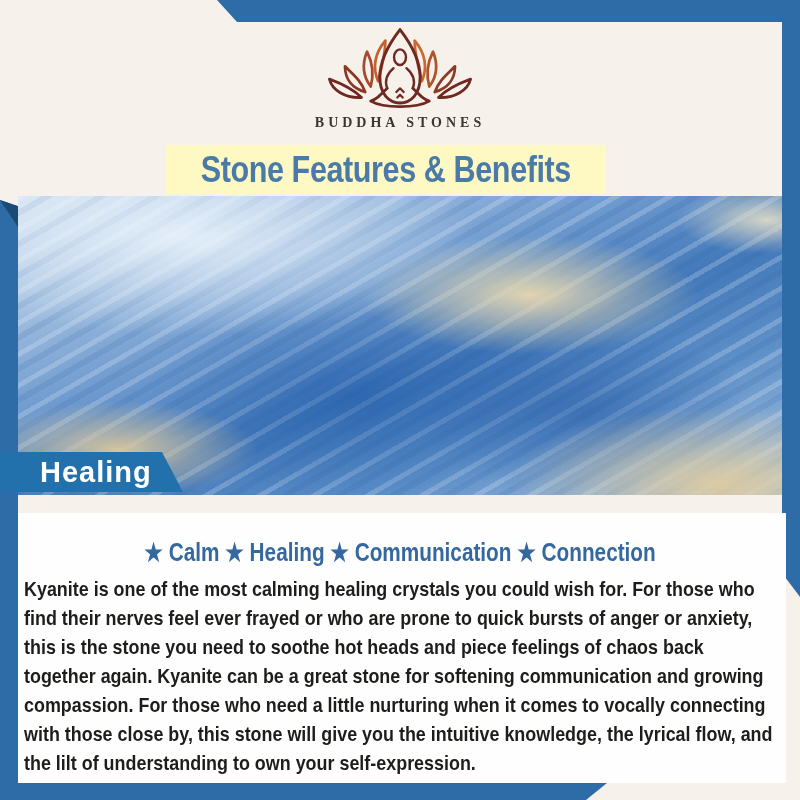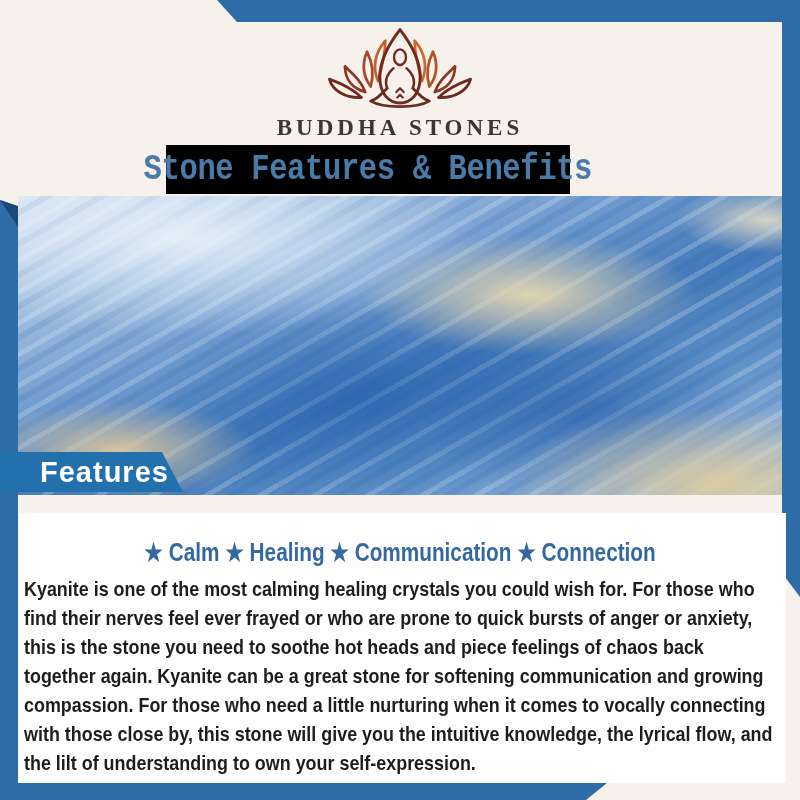--- a/index.html
+++ b/index.html
@@ -21,26 +21,26 @@
   .bar-left-fold{left:0;top:200px;width:40px;height:28px;background:#1a4a75;
     clip-path:polygon(0 0,38px 13px,18px 27px);}
   .bar-bottom{left:0;top:783px;width:610px;height:17px;
     clip-path:polygon(0 0,607px 0,586px 17px,0 17px);}
   
   .logo-wrap{position:absolute;left:0;top:26px;width:800px;display:flex;justify-content:center;}
   .brand-name{
     position:absolute;left:0;top:115px;width:800px;
     text-align:center;
     font-family:"Liberation Serif", serif;
-    font-size:23px;color:#3d3531;letter-spacing:4px;font-weight:600;
+    font-size:14px;color:#3d3531;letter-spacing:4px;font-weight:600;
   }
   .banner{
-    position:absolute;left:166px;top:145px;width:404px;height:49px;
-    background:#000000;
-    display:flex;align-items:center;justify-content:center;font-family:Liberation Mono, monospace;
+    position:absolute;left:166px;top:145px;width:440px;height:49px;
+    background:#fef9c3;
+    display:flex;align-items:center;justify-content:center;
   }
   .banner-title{
     font-size:36px;font-weight:bold;color:#4a7aa8;
     letter-spacing:-0.5px;white-space:nowrap;
     transform:scaleX(0.85);transform-origin:center;
   }
   
   .stone-photo{
     position:absolute;left:18px;top:196px;width:764px;height:299px;
     background:
@@ -128,21 +128,21 @@
   </div>
   <div class="brand-name">BUDDHA STONES</div>
 
   <div class="banner">
     <div class="banner-title">Stone Features &amp; Benefits</div>
   </div>
 
   <div class="stone-photo"></div>
 
   <div class="stone-label">
-    <span class="stone-label-text">Features</span>
+    <span class="stone-label-text">Healing</span>
   </div>
 
   <div class="panel"></div>
 
   <div class="keywords">
     <span class="keywords-line">★ Calm  ★ Healing  ★ Communication ★ Connection</span>
   </div>
 
   <div class="description">Kyanite is one of the most calming healing crystals you could wish for. For those who find their nerves feel ever frayed or who are prone to quick bursts of anger or anxiety, this is the stone you need to soothe hot heads and piece feelings of chaos back together again. Kyanite can be a great stone for softening communication and growing compassion. For those who need a little nurturing when it comes to vocally connecting with those close by, this stone will give you the intuitive knowledge, the lyrical flow, and the lilt of understanding to own your self-expression.</div>
 

